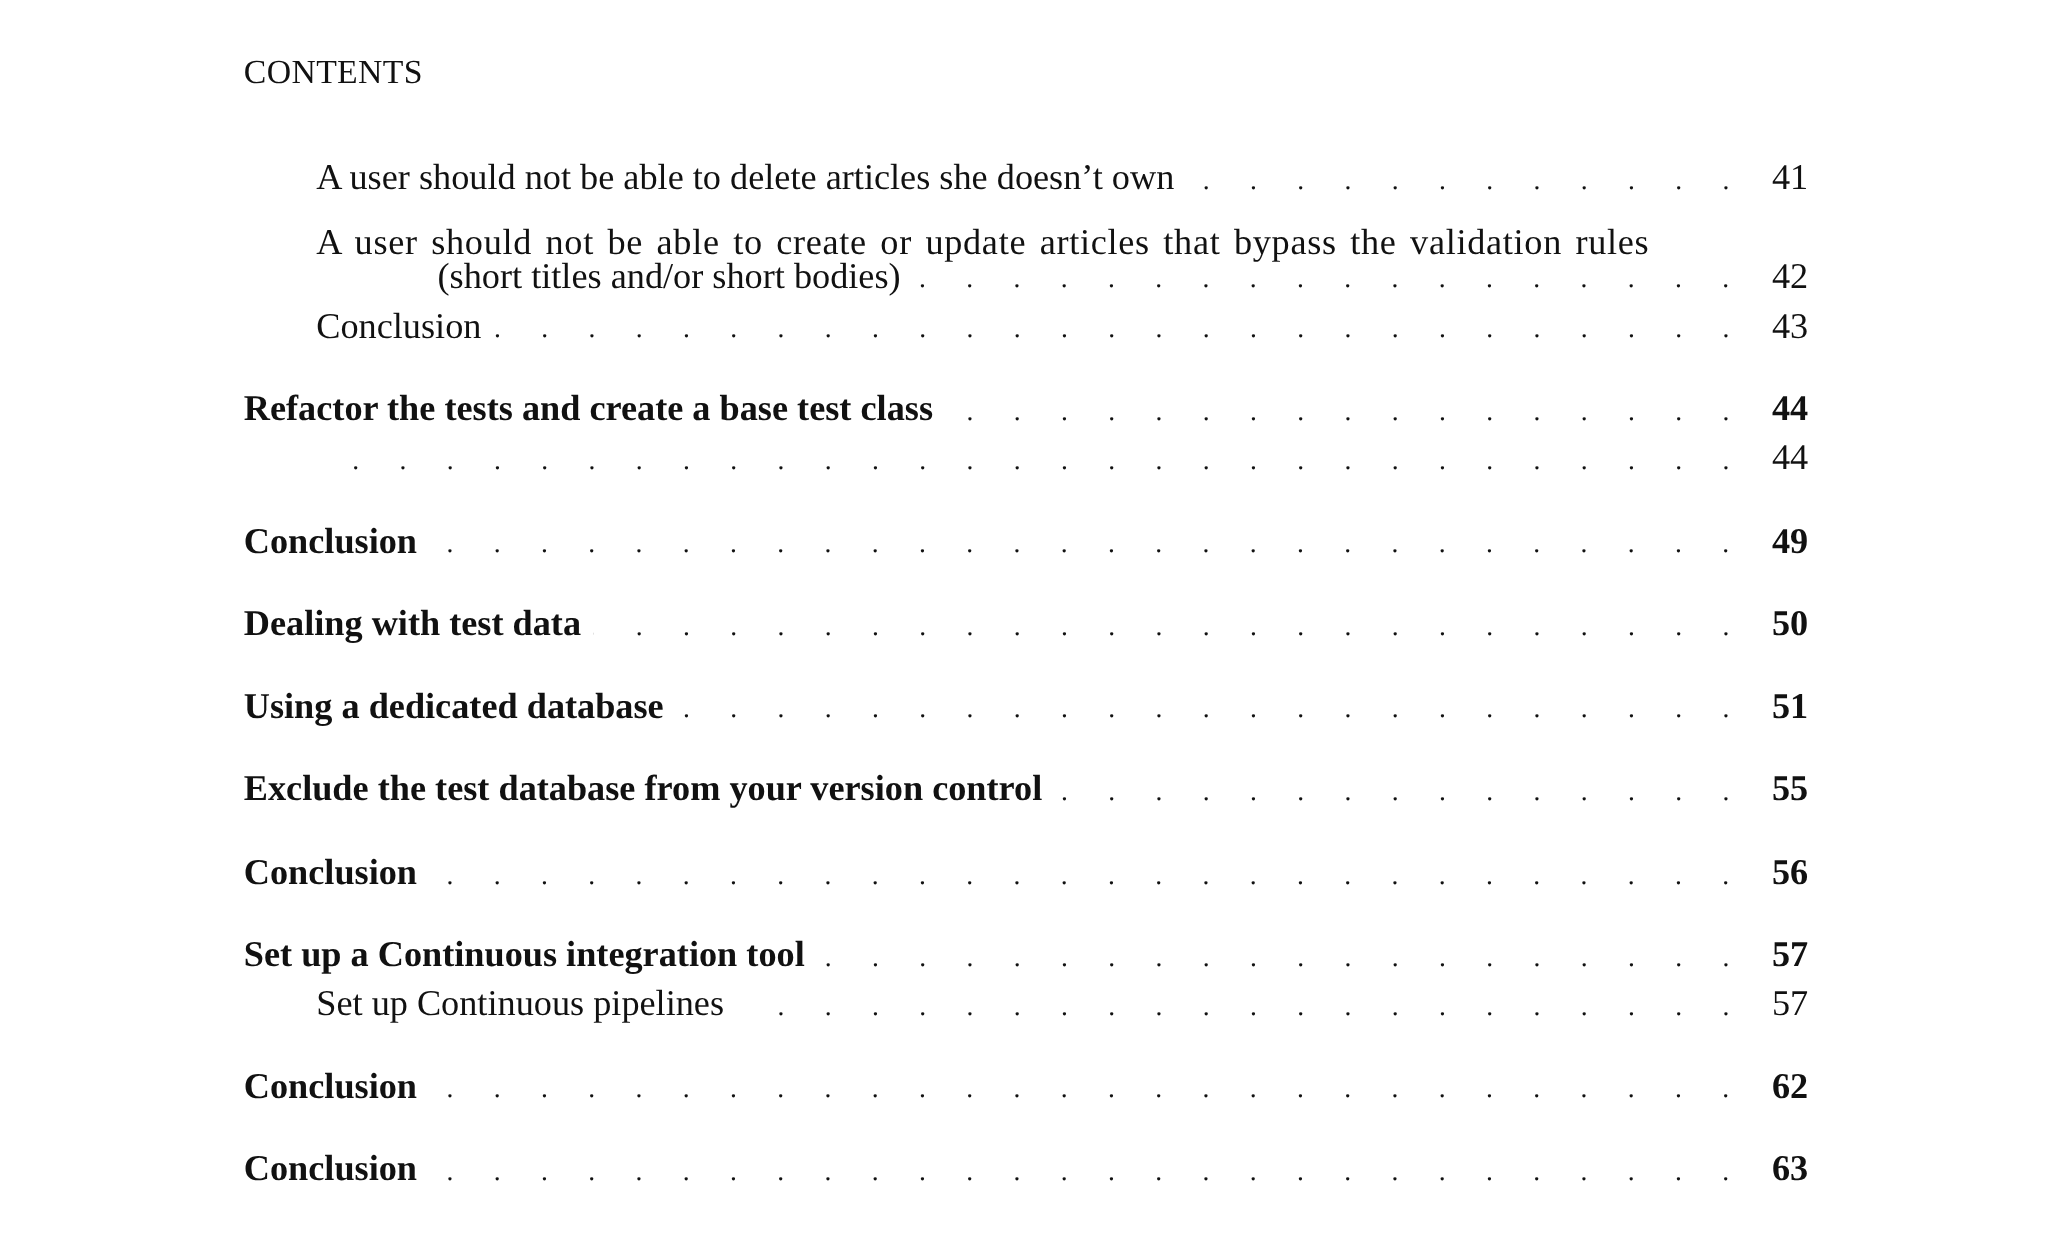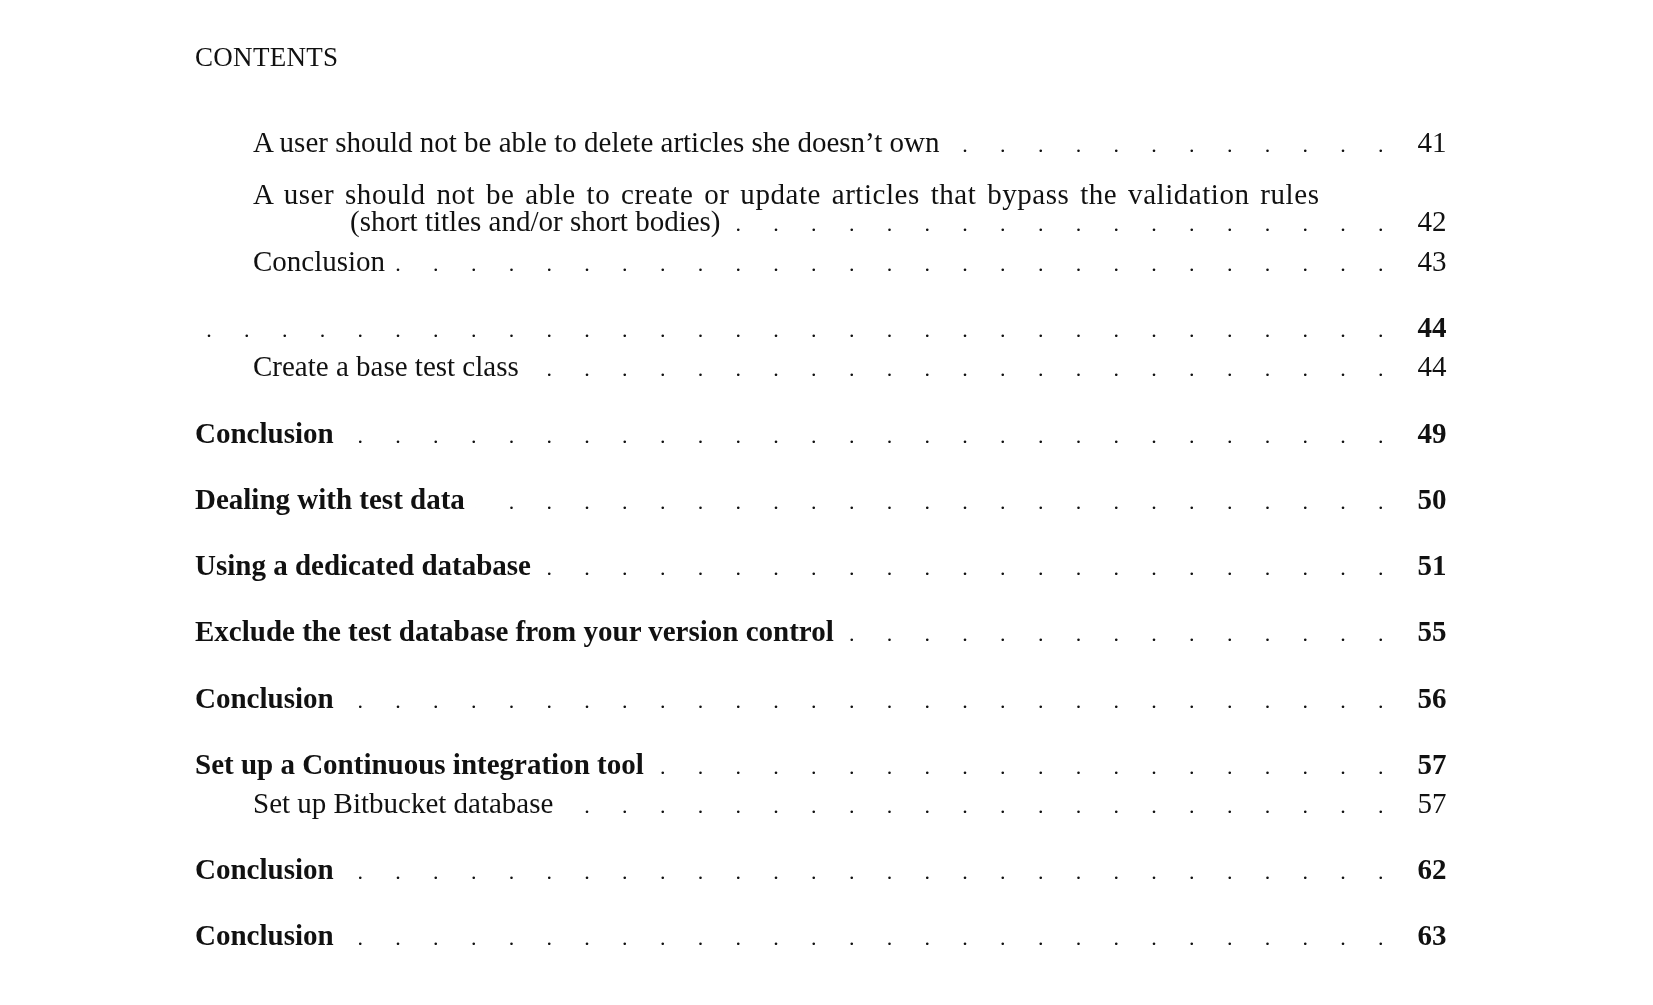--- a/index.html
+++ b/index.html
@@ -34,26 +34,26 @@
     <span class="page">42</span>
   </div>
 
   <div class="row sub" style="top:243px">
     <span class="title">Conclusion</span>
     <span class="dots">. . . . . . . . . . . . . . . . . . . . . . . . . . . . . . . . . . . . . . . . . . . . . . . . . . . . . . . . . . . . . . . . . . . . .</span>
     <span class="page">43</span>
   </div>
 
   <div class="row bold" style="top:309px">
+    <span class="title">Refactor the tests and create a base test class</span>
     <span class="dots">. . . . . . . . . . . . . . . . . . . . . . . . . . . . . . . . . . . . . . . . . . . . . . . . . . . . . . . . . . . . . . . . . . . . .</span>
     <span class="page">44</span>
   </div>
 
   <div class="row sub" style="top:348px">
-    <span class="title">Create a base test class</span>
     <span class="dots">. . . . . . . . . . . . . . . . . . . . . . . . . . . . . . . . . . . . . . . . . . . . . . . . . . . . . . . . . . . . . . . . . . . . .</span>
     <span class="page">44</span>
   </div>
 
   <div class="row bold" style="top:415px">
     <span class="title">Conclusion</span>
     <span class="dots">. . . . . . . . . . . . . . . . . . . . . . . . . . . . . . . . . . . . . . . . . . . . . . . . . . . . . . . . . . . . . . . . . . . . .</span>
     <span class="page">49</span>
   </div>
 
@@ -81,21 +81,21 @@
     <span class="page">56</span>
   </div>
 
   <div class="row bold" style="top:746px">
     <span class="title">Set up a Continuous integration tool</span>
     <span class="dots">. . . . . . . . . . . . . . . . . . . . . . . . . . . . . . . . . . . . . . . . . . . . . . . . . . . . . . . . . . . . . . . . . . . . .</span>
     <span class="page">57</span>
   </div>
 
   <div class="row sub" style="top:785px">
-    <span class="title">Set up Bitbucket database</span>
+    <span class="title">Set up Continuous pipelines</span>
     <span class="dots">. . . . . . . . . . . . . . . . . . . . . . . . . . . . . . . . . . . . . . . . . . . . . . . . . . . . . . . . . . . . . . . . . . . . .</span>
     <span class="page">57</span>
   </div>
 
   <div class="row bold" style="top:851px">
     <span class="title">Conclusion</span>
     <span class="dots">. . . . . . . . . . . . . . . . . . . . . . . . . . . . . . . . . . . . . . . . . . . . . . . . . . . . . . . . . . . . . . . . . . . . .</span>
     <span class="page">62</span>
   </div>
 

